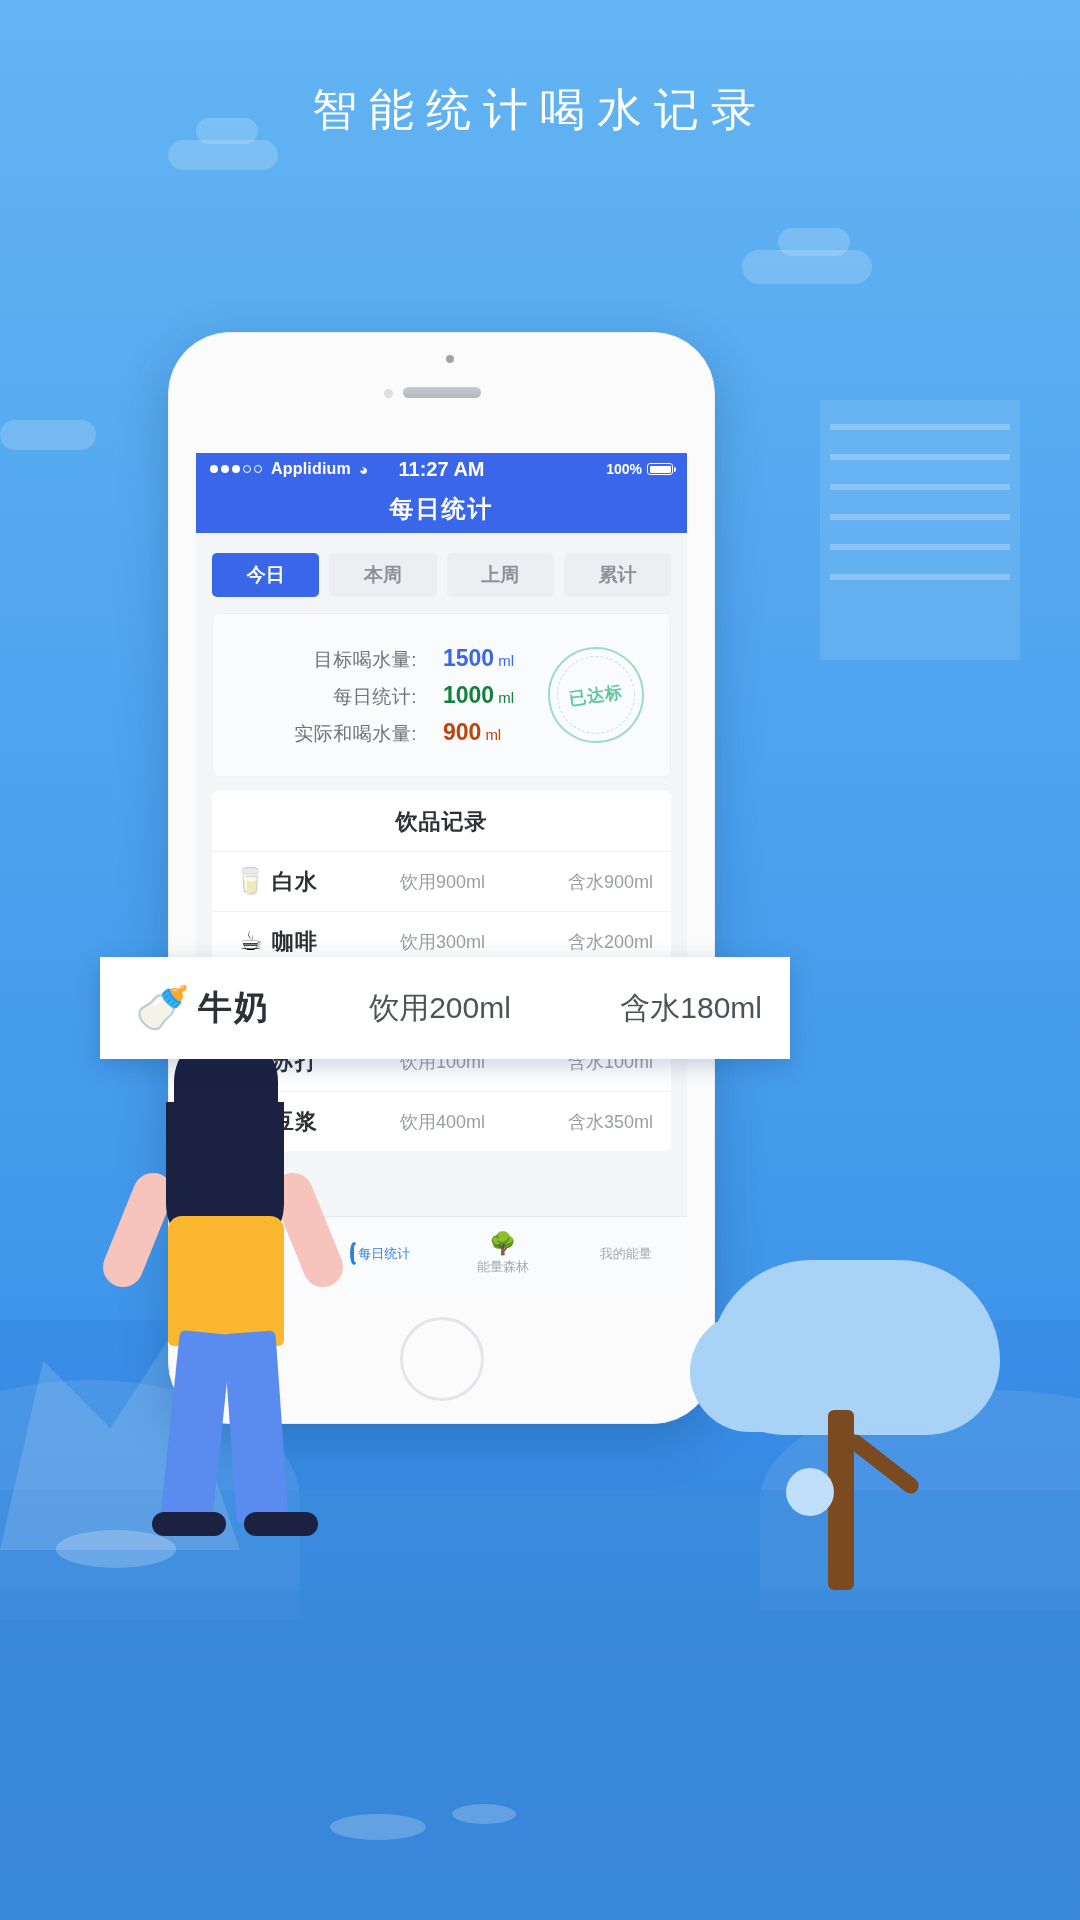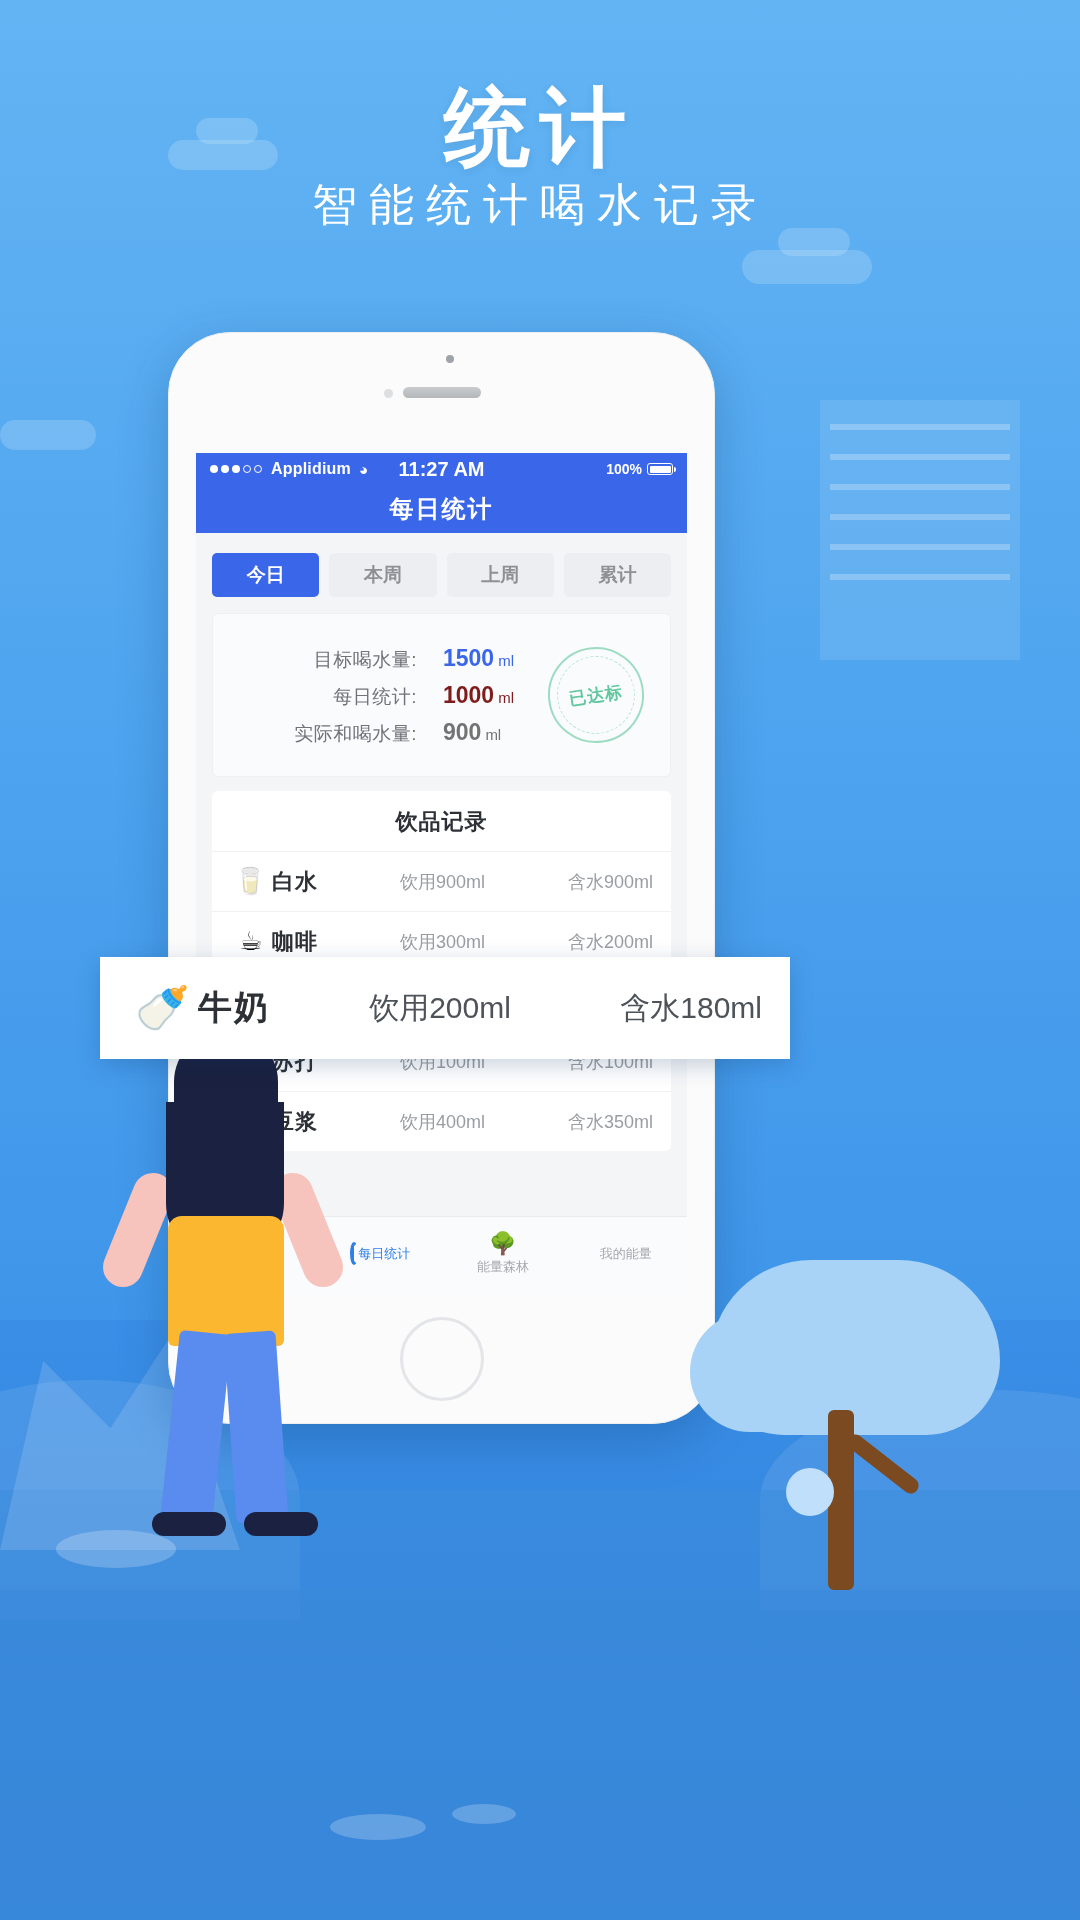--- a/index.html
+++ b/index.html
@@ -151,21 +151,20 @@
   <div class="water"></div>
 
   <div style="position:absolute;left:0;bottom:370px;width:240px;height:210px;
               background:rgba(255,255,255,.14);clip-path:polygon(0 100%,18% 10%,46% 42%,70% 0,100% 100%);"></div>
   <div class="rock" style="left:56px;bottom:352px;width:120px;height:38px;"></div>
   <div class="rock" style="left:330px;bottom:80px;width:96px;height:26px;"></div>
   <div class="rock" style="left:452px;bottom:96px;width:64px;height:20px;"></div>
 </div>
 
 <div class="headline">
-  <div class="h-title">统计</div>
   <div class="h-sub">智能统计喝水记录</div>
 </div>
 
 <div class="phone">
   <div class="sensor"></div>
   <div class="camera"></div>
   <div class="speaker"></div>
   <div class="home"></div>
 
   <div class="screen">
@@ -205,27 +204,27 @@
     <div class="card">
       <div class="stats">
         <div class="srow">
           <span class="slab">目标喝水量:</span>
           <span class="sval" style="color:#3a66ea">
             <span>1500</span><span class="u">ml</span>
           </span>
         </div>
         <div class="srow">
           <span class="slab">每日统计:</span>
-          <span class="sval" style="color:#7f1d1d">
+          <span class="sval" style="color:#15803d">
             <span>1000</span><span class="u">ml</span>
           </span>
         </div>
         <div class="srow">
           <span class="slab">实际和喝水量:</span>
-          <span class="sval" style="color:#737373">
+          <span class="sval" style="color:#c2410c">
             <span>900</span><span class="u">ml</span>
           </span>
         </div>
       </div>
       <div class="stamp">已达标</div>
     </div>
 
     <div class="drinks">
       <div class="drinks-title">饮品记录</div>
 

